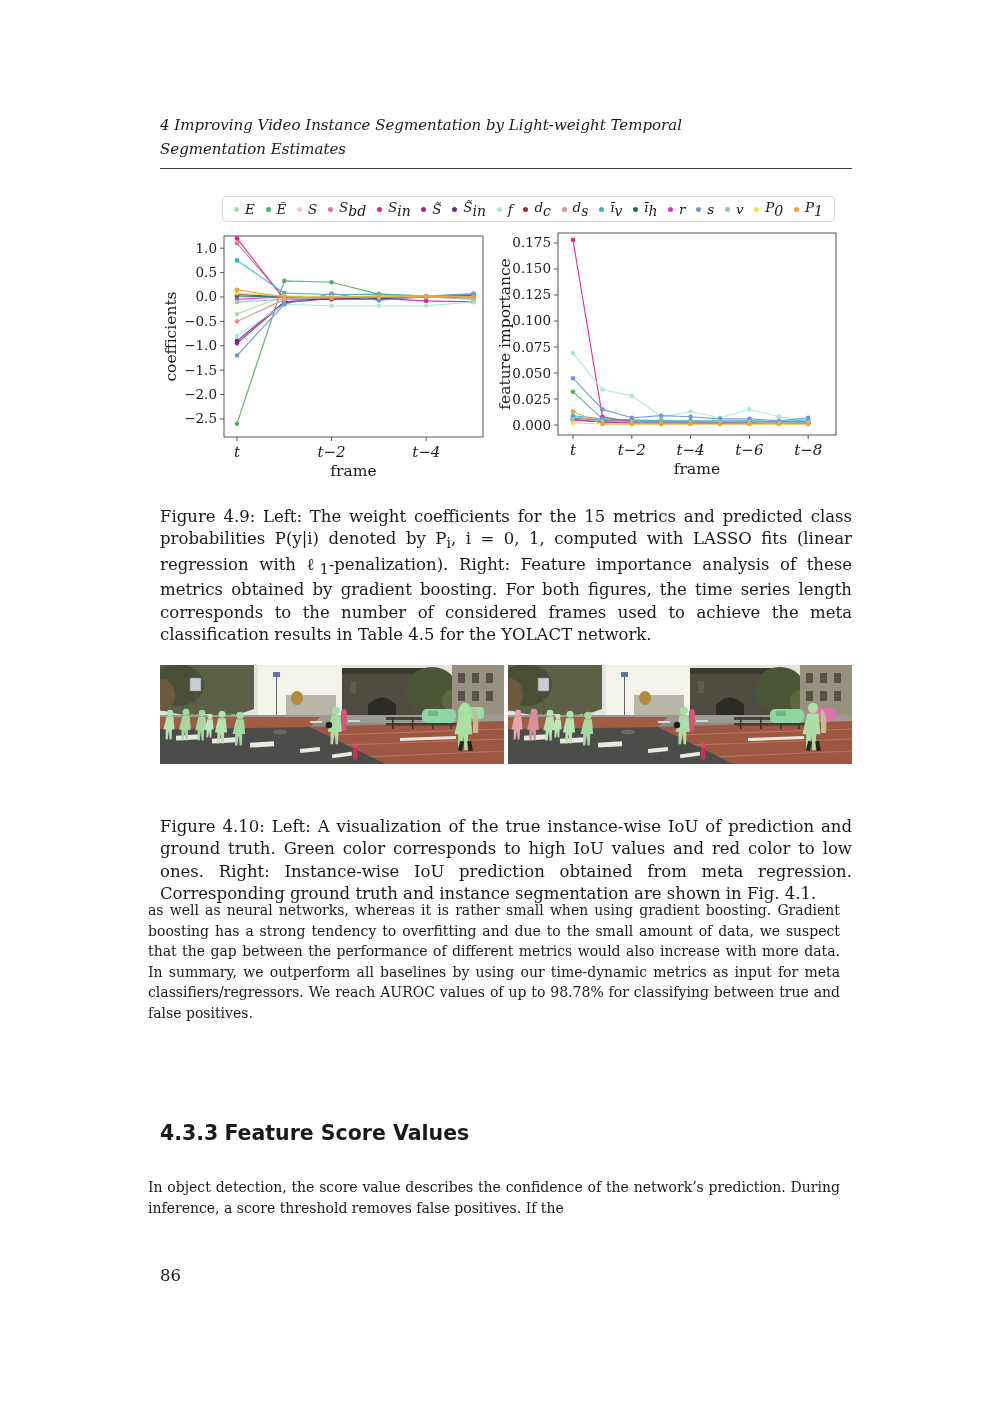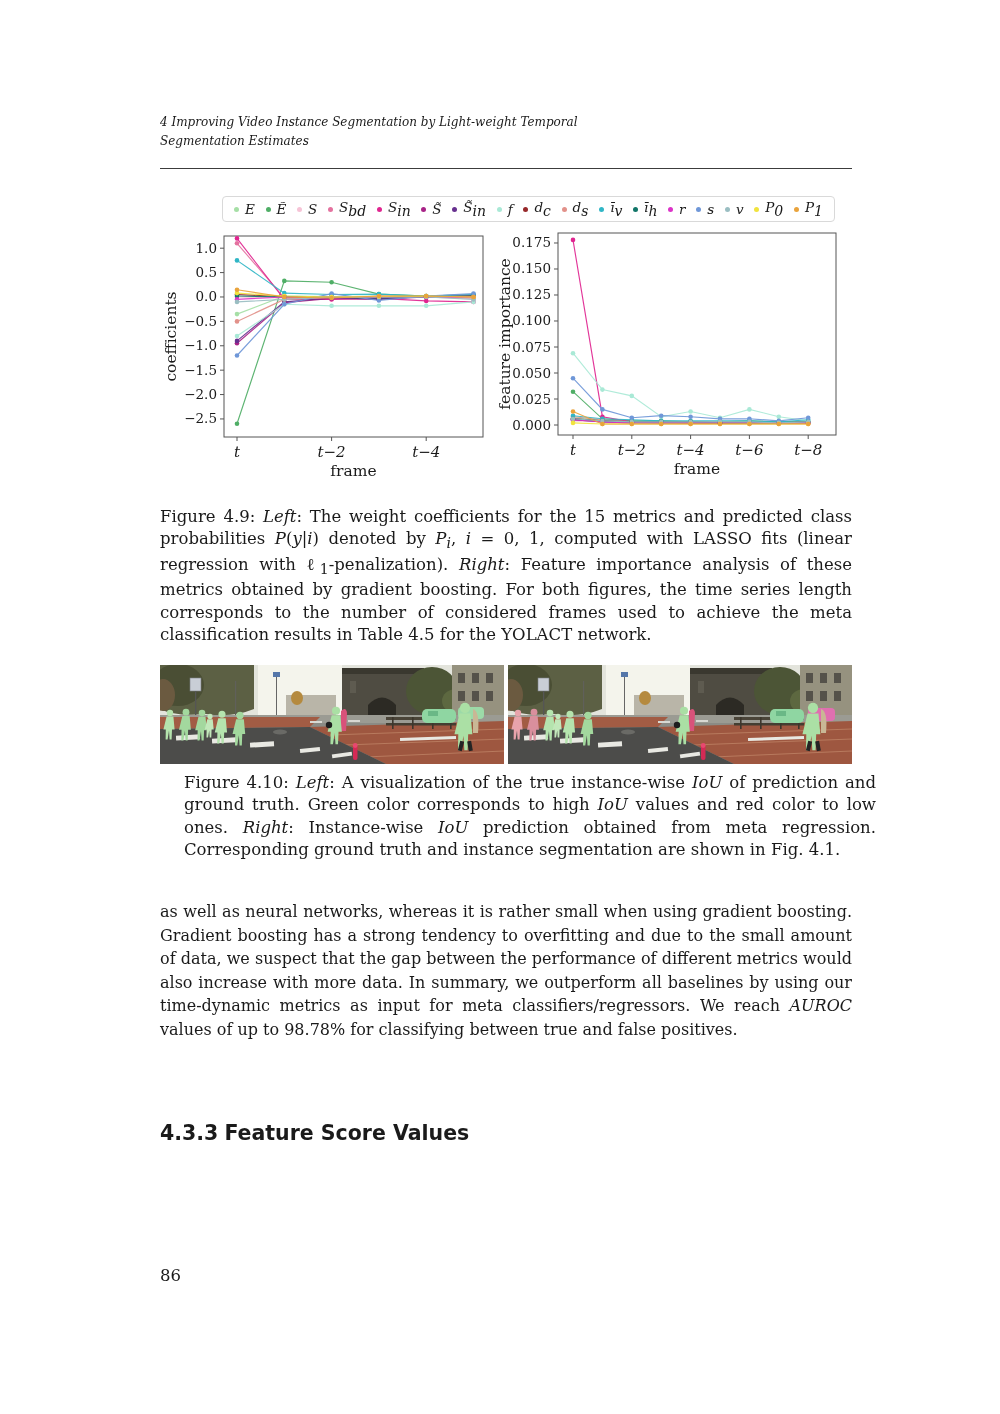--- a/index.html
+++ b/index.html
@@ -1,38 +1,38 @@
 <!DOCTYPE html>
 <html><head>
 <meta charset="utf-8">
 <style>
   html,body{margin:0;padding:0;background:#fff;}
   .page{position:relative;width:1000px;height:1414px;background:#ffffff;
         font-family:"DejaVu Serif",serif;color:#1a1a1a;overflow:hidden;}
   .abs{position:absolute;}
-  .header{left:160px;top:113px;width:692px;font-style:italic;font-size:12px;line-height:1.6;}
+  .header{left:160px;top:113px;width:692px;font-style:italic;font-size:15px;line-height:1.6;}
   .rule{left:160px;top:168px;width:692px;border-top:1.2px solid #3c3c3c;height:0;}
   .legend{left:222px;top:196px;width:613px;height:26px;border:1px solid #d9d9d9;border-radius:4px;
           display:flex;align-items:center;justify-content:space-between;padding:0 11px;box-sizing:border-box;}
   .legend-item{display:flex;align-items:center;gap:6px;font-style:italic;font-size:13.5px;white-space:nowrap;}
   .legend-dot{width:5px;height:5px;border-radius:50%;flex:0 0 auto;}
   sub{font-size:14px;}
   .caption{left:160px;width:692px;font-size:16.5px;line-height:1.36;text-align:justify;}
   #cap49{top:506px;}
-  #cap410{top:772px;margin-left:24px;}
-  .para{left:160px;width:692px;font-size:16px;line-height:1.47;text-align:justify;}
+  #cap410{top:816px;}
+  .para{left:148px;width:692px;font-size:14px;line-height:1.47;text-align:justify;}
   #para1{top:900px;}
   #para2{top:1177px;}
   .heading{left:160px;top:1121px;font-family:"DejaVu Sans",sans-serif;font-weight:bold;font-size:20.5px;}
   .heading .num{margin-right:6px;}
   .photos{left:160px;top:665px;width:692px;height:99px;display:flex;gap:4px;}
   .photo{width:344px;height:99px;overflow:hidden;background:#d8d8d2;}
   .photo svg{display:block;}
   .pageno{left:160px;top:1266px;font-size:16.5px;}
-  .it{font-style:italic;}
+  .it{}
   svg text{fill:#1a1a1a;}
 </style>
 </head>
 <body>
 
 <div class="page">
 
   <div class="abs header">
     <div>4 Improving Video Instance Segmentation by Light-weight Temporal</div>
     <div>Segmentation Estimates</div>
@@ -670,16 +670,17 @@
   </div>
 
   <div class="abs caption" id="cap410"><span>Figure 4.10: </span><span class="it">Left</span><span>: A visualization of the true instance-wise </span><span class="it">IoU</span><span> of prediction and ground truth. Green color corresponds to high </span><span class="it">IoU</span><span> values and red color to low ones. </span><span class="it">Right</span><span>: Instance-wise </span><span class="it">IoU</span><span> prediction obtained from meta regression. Corresponding ground truth and instance segmentation are shown in Fig. 4.1.</span></div>
 
   <div class="abs para" id="para1"><span>as well as neural networks, whereas it is rather small when using gradient boosting. Gradient boosting has a strong tendency to overfitting and due to the small amount of data, we suspect that the gap between the performance of different metrics would also increase with more data. In summary, we outperform all baselines by using our time-dynamic metrics as input for meta classifiers/regressors. We reach </span><span class="it">AUROC</span><span> values of up to 98.78% for classifying between true and false positives.</span></div>
 
   <div class="abs heading">
     <span class="num">4.3.3</span><span>Feature Score Values</span>
   </div>
 
+  <div class="abs para" id="para2"><span>In object detection, the score value describes the confidence of the network’s prediction. During inference, a score threshold removes false positives. If the</span></div>
 
   <div class="abs pageno">86</div>
 
 </div>
 
 </body></html>

